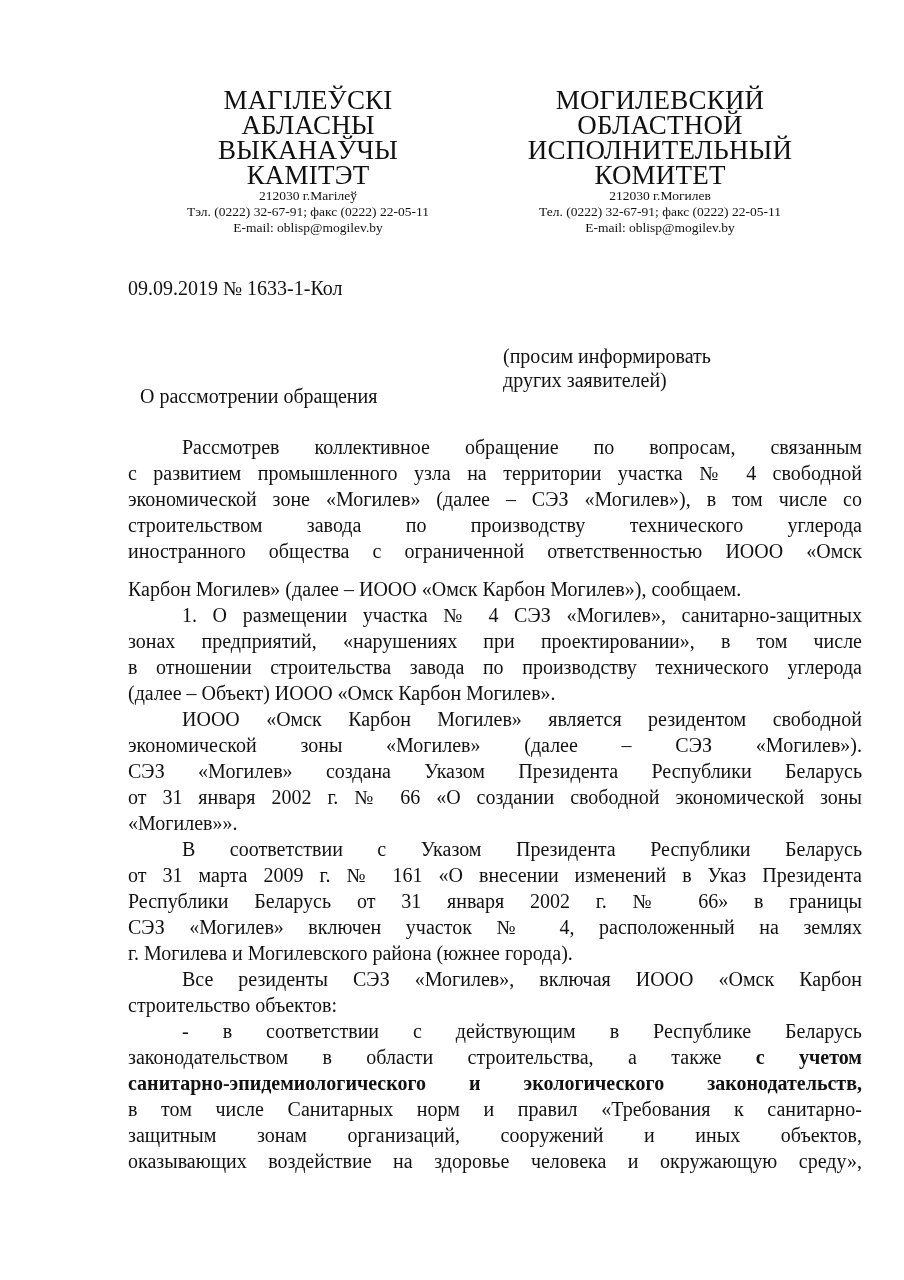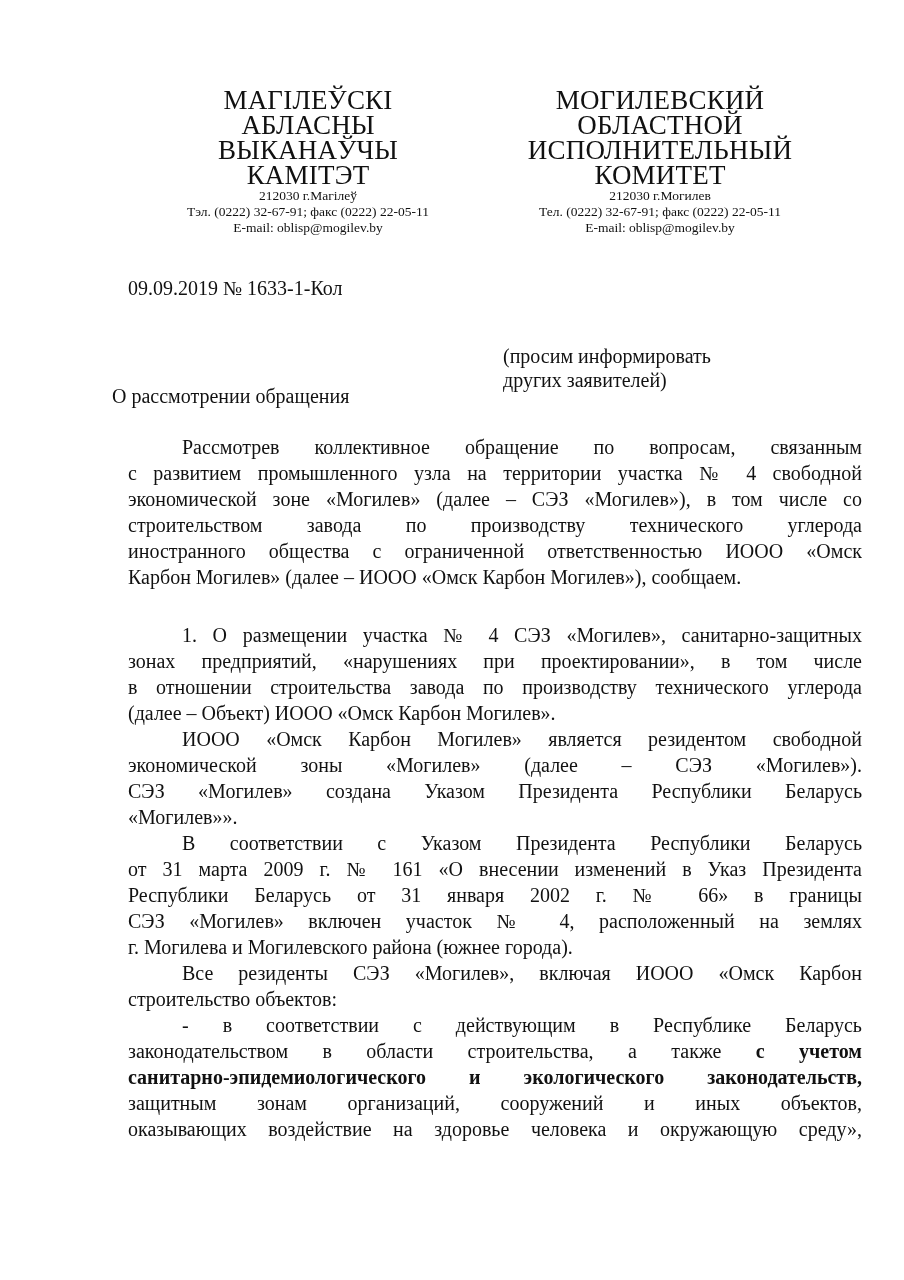--- a/index.html
+++ b/index.html
@@ -7,21 +7,21 @@
          font-family: "Liberation Serif", serif; color: #111111; }
   .hdr { position: absolute; top: 88px; text-align: center; }
   .hdr .org { font-size: 27px; line-height: 25px; letter-spacing: 0.2px; }
   .hdr .addr { font-size: 13.5px; line-height: 16px; }
   #hdr-by { left: 160px; width: 296px; }
   #hdr-ru { left: 490px; width: 340px; }
   .abs { position: absolute; font-size: 20px; line-height: 24px; white-space: nowrap; }
   #regline { left: 128px; top: 276px; }
   #note { left: 473px; top: 344px; margin-left: 30px; }
   #note span { display: block; }
-  #subject { left: 112px; top: 384px; text-align: center; }
+  #subject { left: 140px; top: 384px; text-align: center; }
   #body { position: absolute; left: 128px; top: 434px; width: 734px;
           font-size: 20px; line-height: 26px; }
   .ln { display: block; text-align: justify; text-align-last: justify; white-space: nowrap; height: 26px; }
   .ln.last { text-align-last: left; }
   .ln.ind { padding-left: 54px; }
   b { font-weight: bold; }
 </style>
 </head>
 <body>
 
@@ -49,34 +49,36 @@
 </div>
 
 <div class="abs" id="subject">О рассмотрении обращения</div>
 
 <div id="body">
     <span class="ln ind" style="white-space: normal; overflow: hidden;"><span>Рассмотрев коллективное обращение по вопросам, связанным</span></span>
     <span class="ln" style="white-space: normal; overflow: hidden;"><span>с развитием промышленного узла на территории участка № 4 свободной</span></span>
     <span class="ln" style="white-space: normal; overflow: hidden;"><span>экономической зоне «Могилев» (далее – СЭЗ «Могилев»), в том числе со</span></span>
     <span class="ln" style="white-space: normal; overflow: hidden;"><span>строительством завода по производству технического углерода</span></span>
     <span class="ln" style="white-space: normal; overflow: hidden;"><span>иностранного общества с ограниченной ответственностью ИООО «Омск</span></span>
-    <span class="ln last" style="white-space: normal; overflow: hidden;"><span>Карбон Могилев» (далее – ИООО «Омск Карбон Могилев»), сообщаем.</span></span>
-    <span class="ln ind" style="white-space: normal; overflow: hidden; margin-top: 32px;"><span>1. О размещении участка № 4 СЭЗ «Могилев», санитарно-защитных</span></span>
+    <span class="ln last" style="white-space: normal; overflow: hidden; margin-top: 12px;"><span>Карбон Могилев» (далее – ИООО «Омск Карбон Могилев»), сообщаем.</span></span>
+    <span class="ln ind" style="white-space: normal; overflow: hidden;"><span>1. О размещении участка № 4 СЭЗ «Могилев», санитарно-защитных</span></span>
     <span class="ln" style="white-space: normal; overflow: hidden;"><span>зонах предприятий, «нарушениях при проектировании», в том числе</span></span>
     <span class="ln" style="white-space: normal; overflow: hidden;"><span>в отношении строительства завода по производству технического углерода</span></span>
     <span class="ln last" style="white-space: normal; overflow: hidden;"><span>(далее – Объект) ИООО «Омск Карбон Могилев».</span></span>
     <span class="ln ind" style="white-space: normal; overflow: hidden;"><span>ИООО «Омск Карбон Могилев» является резидентом свободной</span></span>
     <span class="ln" style="white-space: normal; overflow: hidden;"><span>экономической зоны «Могилев» (далее – СЭЗ «Могилев»).</span></span>
     <span class="ln" style="white-space: normal; overflow: hidden;"><span>СЭЗ «Могилев» создана Указом Президента Республики Беларусь</span></span>
+    <span class="ln" style="white-space: normal; overflow: hidden;"><span>от 31 января 2002 г. № 66 «О создании свободной экономической зоны</span></span>
     <span class="ln last" style="white-space: normal; overflow: hidden;"><span>«Могилев»».</span></span>
     <span class="ln ind" style="white-space: normal; overflow: hidden;"><span>В соответствии с Указом Президента Республики Беларусь</span></span>
     <span class="ln" style="white-space: normal; overflow: hidden;"><span>от 31 марта 2009 г. № 161 «О внесении изменений в Указ Президента</span></span>
     <span class="ln" style="white-space: normal; overflow: hidden;"><span>Республики Беларусь от 31 января 2002 г. № 66» в границы</span></span>
     <span class="ln" style="white-space: normal; overflow: hidden;"><span>СЭЗ «Могилев» включен участок № 4, расположенный на землях</span></span>
     <span class="ln last" style="white-space: normal; overflow: hidden;"><span>г. Могилева и Могилевского района (южнее города).</span></span>
     <span class="ln ind" style="white-space: normal; overflow: hidden;"><span>Все резиденты СЭЗ «Могилев», включая ИООО «Омск Карбон</span></span>
     <span class="ln last" style="white-space: normal; overflow: hidden;"><span>строительство объектов:</span></span>
     <span class="ln ind" style="white-space: normal; overflow: hidden;"><span>- в соответствии с действующим в Республике Беларусь</span></span>
     <span class="ln" style="white-space: normal; overflow: hidden;"><span>законодательством в области строительства, а также </span><b>с учетом</b></span>
     <span class="ln" style="white-space: normal; overflow: hidden;"><b>санитарно-эпидемиологического и экологического законодательств,</b></span>
+    <span class="ln" style="white-space: normal; overflow: hidden;"><span>в том числе Санитарных норм и правил «Требования к санитарно-</span></span>
     <span class="ln" style="white-space: normal; overflow: hidden;"><span>защитным зонам организаций, сооружений и иных объектов,</span></span>
     <span class="ln" style="white-space: normal; overflow: hidden;"><span>оказывающих воздействие на здоровье человека и окружающую среду»,</span></span>
   </div>
 
 </body></html>

